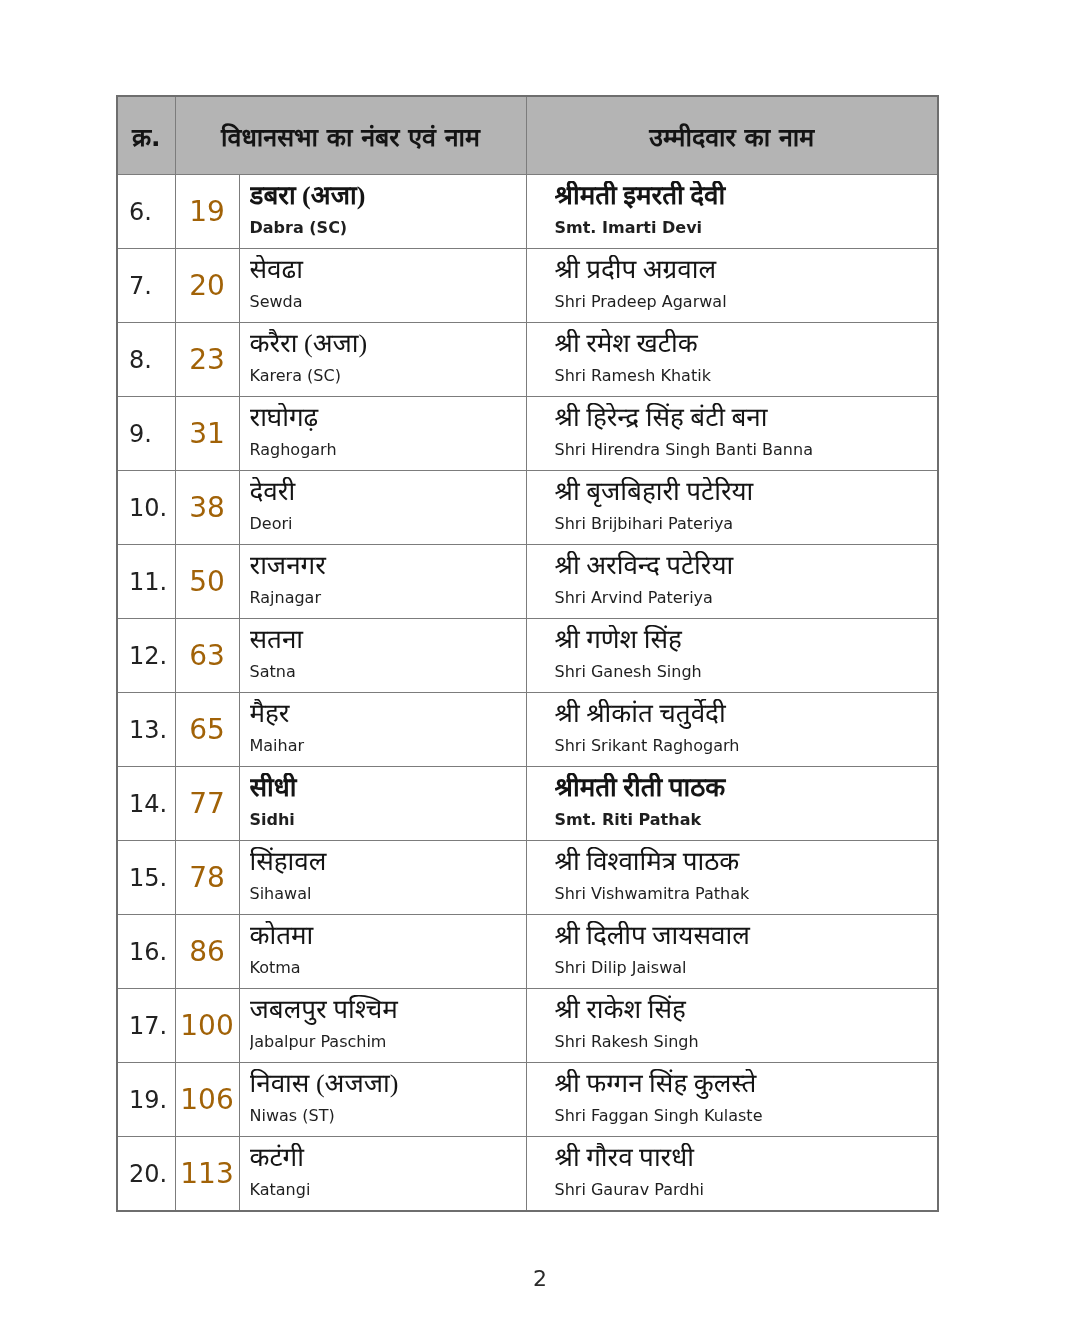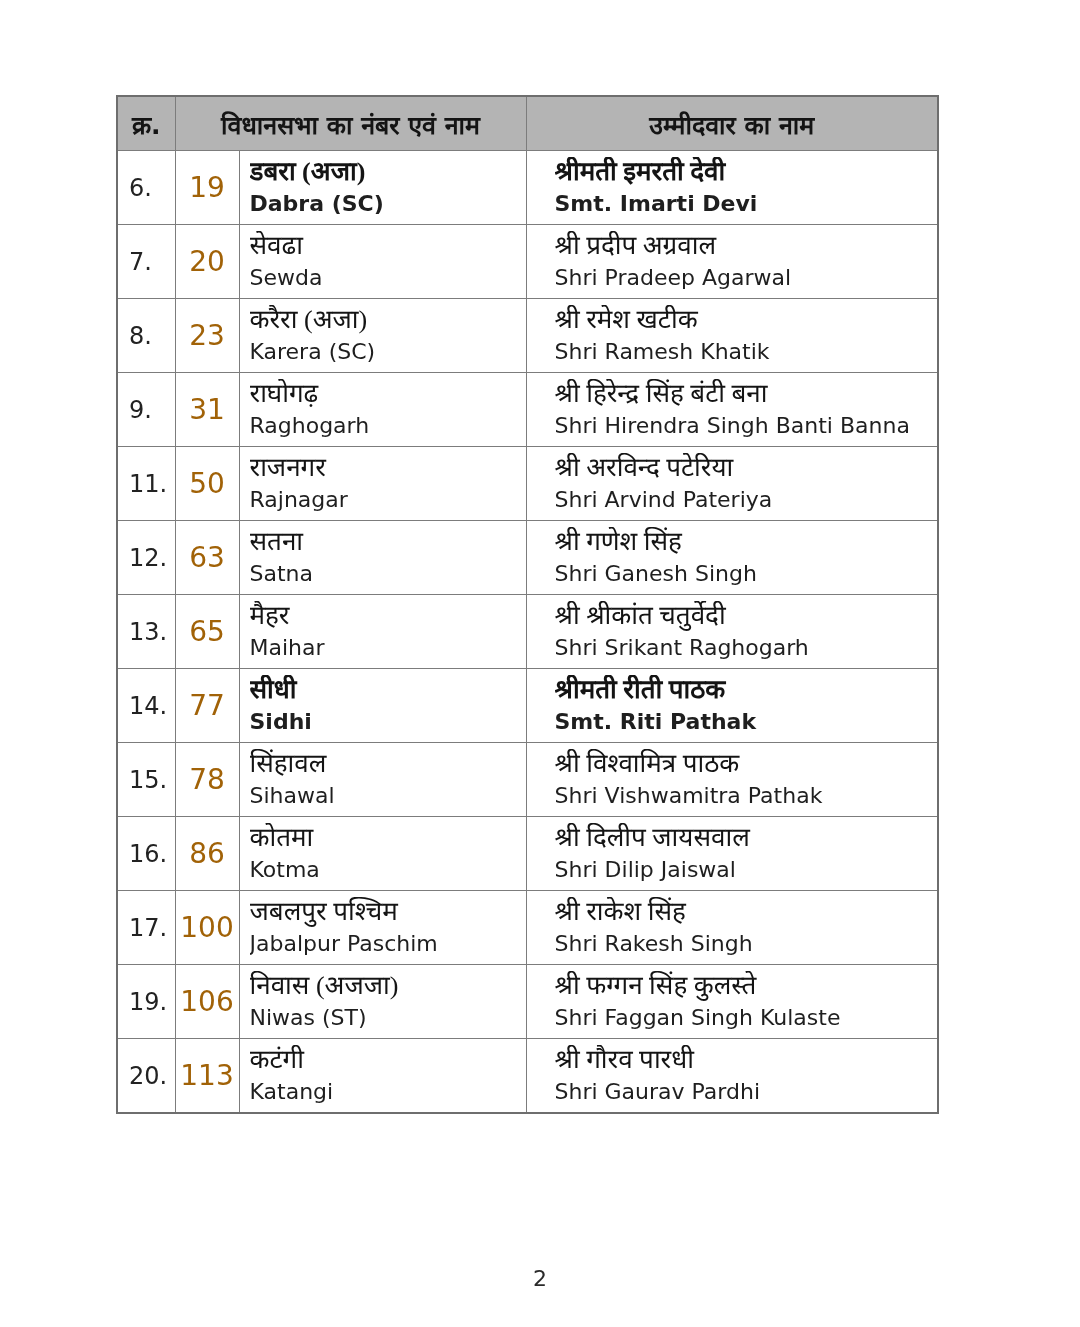--- a/index.html
+++ b/index.html
@@ -32,21 +32,21 @@
   table.candidate-table {
     border: 2px solid #6e6e6e;
   }
   thead th {
     background: #b4b4b4;
     height: 53px;
     font-size: 25px;
     font-weight: 700;
     text-align: center;
     vertical-align: middle;
-    padding: 0;
+    padding: 12px;
     border-bottom: 2px solid #6a6a6a;
     color: #141414;
   }
   tbody td {
     height: 72px;
     padding: 0;
     vertical-align: middle;
     background: #ffffff;
   }
   td.sr-cell {
@@ -72,21 +72,21 @@
   }
   .hi-line {
     font-size: 26px;
     line-height: 30px;
     color: #141414;
     white-space: nowrap;
     overflow: hidden;
     font-family: Liberation Serif, serif;
   }
   .en-line {
-    font-size: 22px;
+    font-size: 16px;
     line-height: 26px;
     color: #1f1f1f;
     white-space: nowrap;
     overflow: hidden;
   }
   tr.bold-row .hi-line,
   tr.bold-row .en-line {
     font-weight: 700;
   }
   .page-number {
@@ -177,20 +177,36 @@
         </div>
       </td>
       <td class="cand-cell">
         <div class="two-line">
           <span class="hi-line">श्री हिरेन्द्र सिंह बंटी बना</span>
           <span class="en-line">Shri Hirendra Singh Banti Banna</span>
         </div>
       </td>
     </tr>
         <tr>
+      <td class="sr-cell">10.</td>
+      <td class="num-cell">38</td>
+      <td class="name-cell">
+        <div class="two-line">
+          <span class="hi-line">देवरी</span>
+          <span class="en-line">Deori</span>
+        </div>
+      </td>
+      <td class="cand-cell">
+        <div class="two-line">
+          <span class="hi-line">श्री बृजबिहारी पटेरिया</span>
+          <span class="en-line">Shri Brijbihari Pateriya</span>
+        </div>
+      </td>
+    </tr>
+        <tr>
       <td class="sr-cell">11.</td>
       <td class="num-cell">50</td>
       <td class="name-cell">
         <div class="two-line">
           <span class="hi-line">राजनगर</span>
           <span class="en-line">Rajnagar</span>
         </div>
       </td>
       <td class="cand-cell">
         <div class="two-line">

